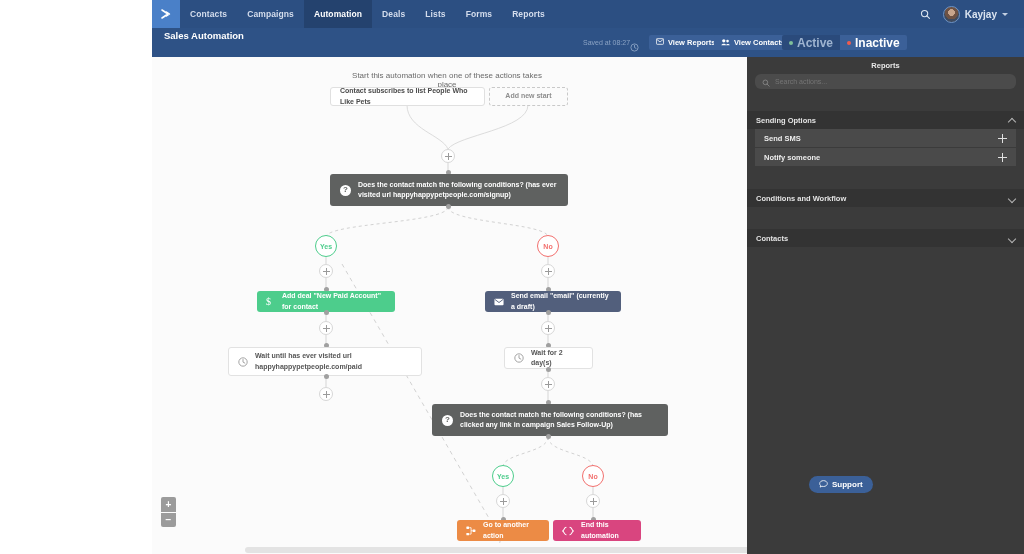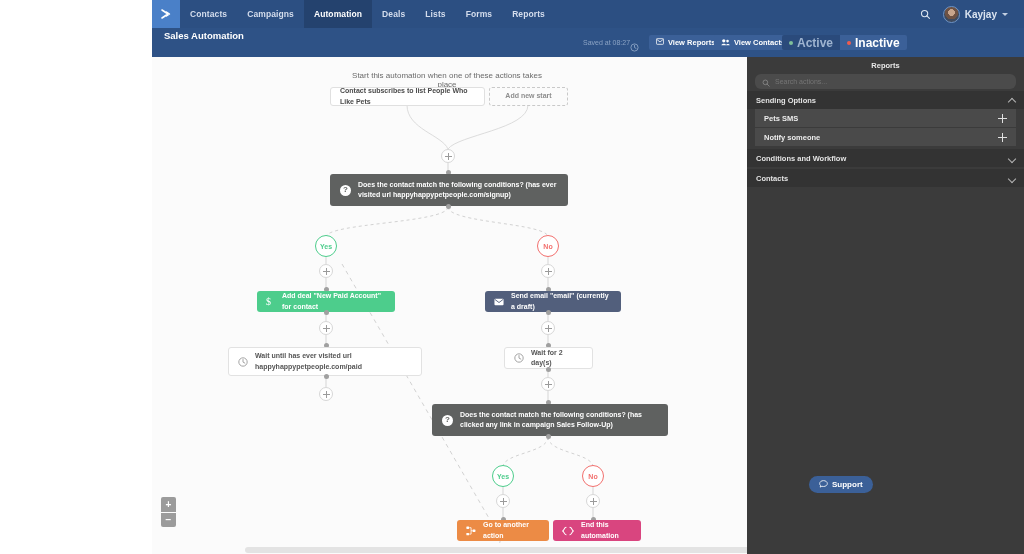--- a/index.html
+++ b/index.html
@@ -188,21 +188,21 @@
   #search-actions {
     margin: 0 8px; height: 15px; background: #4b4b4b; border-radius: 6px;
     display: flex; align-items: center; gap: 5px; padding: 0 7px; cursor: text;
   }
   #search-actions-input {
     color: #8d8d8d; font-size: 7px; background: transparent;
     border: none; outline: none; width: 100%;
     font-family: "Liberation Sans", sans-serif;
   }
   .grp-header {
-    margin-top: 2px; height: 18px; background: #333333;
+    margin-top: 22px; height: 18px; background: #333333;
     display: flex; align-items: center; justify-content: space-between;
     padding: 0 9px; color: #e4e4e4; font-size: 7.5px; font-weight: bold;
     cursor: pointer;
     gap: 24px;
   }
   .chev { width: 6px; height: 6px; position: relative; }
   .chev:before {
     content: ""; position: absolute; left: 0; top: 1px;
     width: 5px; height: 5px; border-right: 1.2px solid #b5b5b5;
     border-bottom: 1.2px solid #b5b5b5; transform: rotate(45deg);
@@ -492,21 +492,21 @@
         </svg>
       </span>
       <input id="search-actions-input" type="text" placeholder="Search actions..." style="">
     </div>
 
     <div class="grp-header">
       <span>Sending Options</span>
       <span class="chev up"></span>
     </div>
     <div class="action-item">
-      <span>Pets SMS</span>
+      <span>Send SMS</span>
       <span class="drag-handle"></span>
     </div>
     <div class="action-item">
       <span>Notify someone</span>
       <span class="drag-handle"></span>
     </div>
 
     <div class="grp-header">
       <span>Conditions and Workflow</span>
       <span class="chev"></span>

